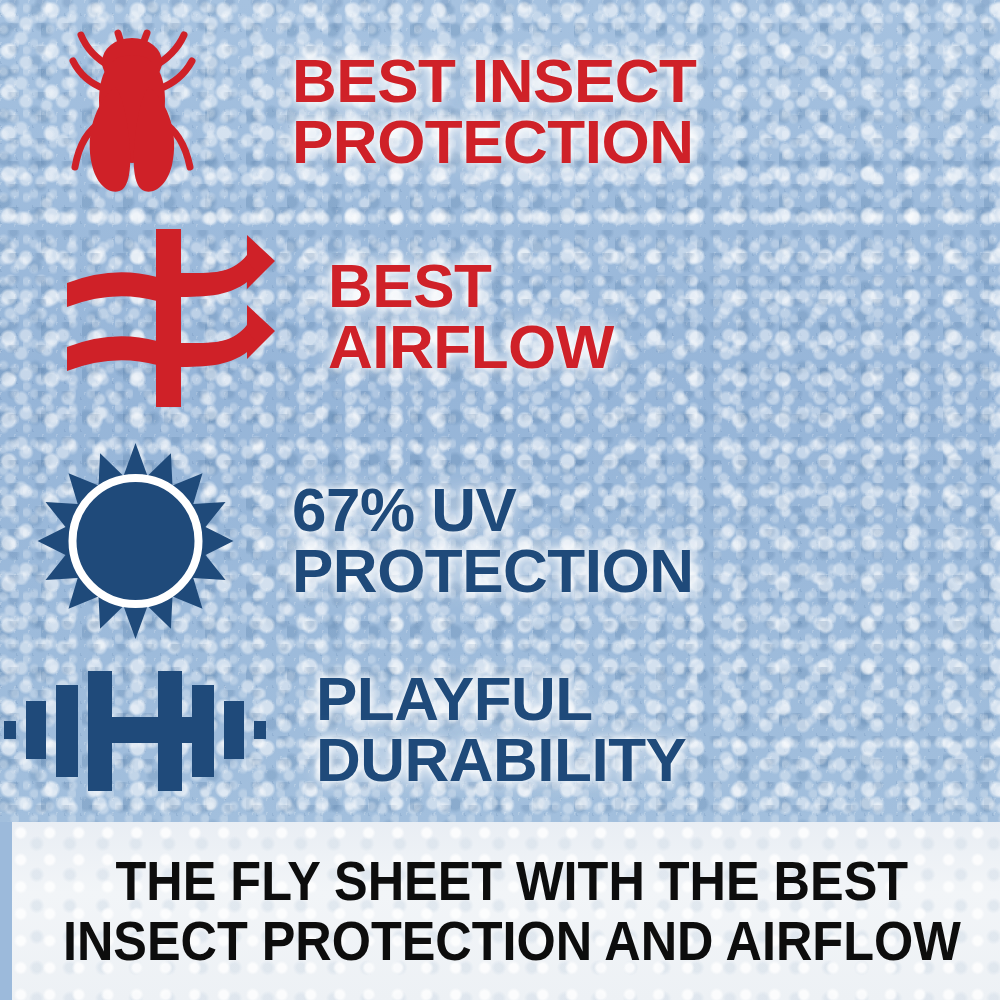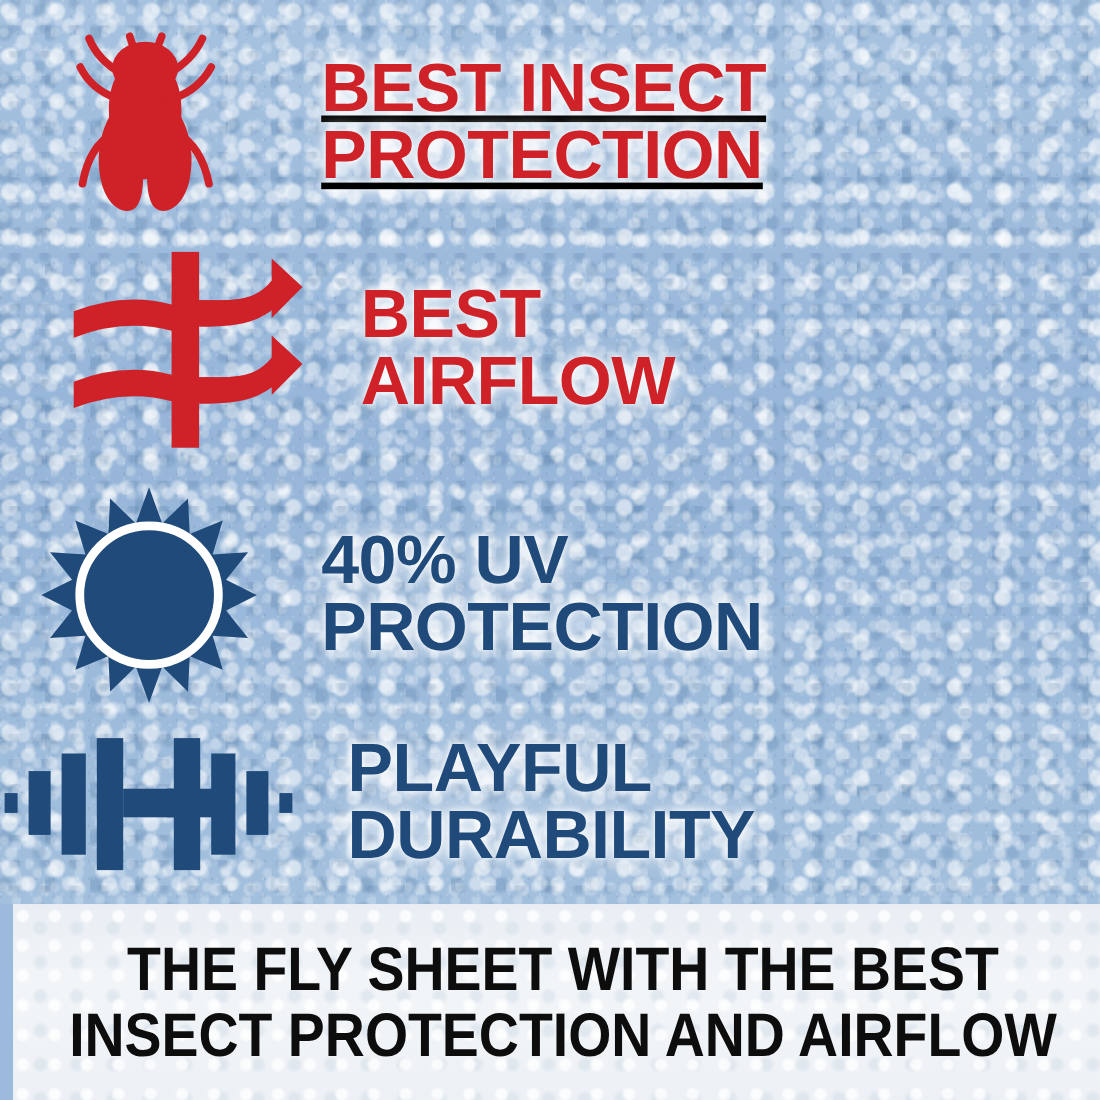--- a/index.html
+++ b/index.html
@@ -125,21 +125,21 @@
     white-space: pre-line;
   }
 </style>
 </head>
 <body>
 
 <div id="poster">
 
   <div class="fabric"></div>
 
-  <div class="row" style="left:0; top:12px; width:1000px; height:200px;text-decoration:underline;">
+  <div class="row" style="left:0; top:12px; width:1000px; height:200px;">
     <div class="icon-cell">
       <svg width="160" height="190" viewBox="0 0 160 190">
         <g fill="none" stroke="#cf2128" stroke-width="7" stroke-linecap="round">
 
           <path d="M68 32 L63 16"></path>
           <path d="M86 32 L92 16"></path>
 
           <path d="M56 50 Q34 38 26 18"></path>
           <path d="M98 50 Q120 38 129 18"></path>
 
@@ -226,21 +226,21 @@
           190.0,61.0 170.0,86.0 198,100 170.0,114.0 190.0,139.0
           157.8,137.0 167.0,167.8 137.0,155.5 135.4,187.8 112.0,165.0
           100,198 88.0,165.0 64.6,187.8 63.0,155.5 33.0,167.8
           42.2,137.0 10.0,139.0 30.0,114.0 2,100 30.0,86.0
           10.0,61.0 42.2,63.0 33.0,32.2 63.0,44.5 64.6,12.2 88.0,35.0"></polygon>
 
         <circle cx="100" cy="100" r="63" fill="none" stroke="#ffffff" stroke-width="8"></circle>
       </svg>
     </div>
     <div class="text-cell">
-      <p class="feature-text navy">40% UV
+      <p class="feature-text navy">67% UV
 PROTECTION</p>
     </div>
   </div>
 
   <div class="row" style="left:0; top:650px; width:1000px; height:160px;gap:24px;">
     <div class="icon-cell">
       <svg width="262" height="130" viewBox="0 0 262 130">
         <g fill="#1f4a7a">
 
           <rect x="0" y="56" width="12" height="18"></rect>

